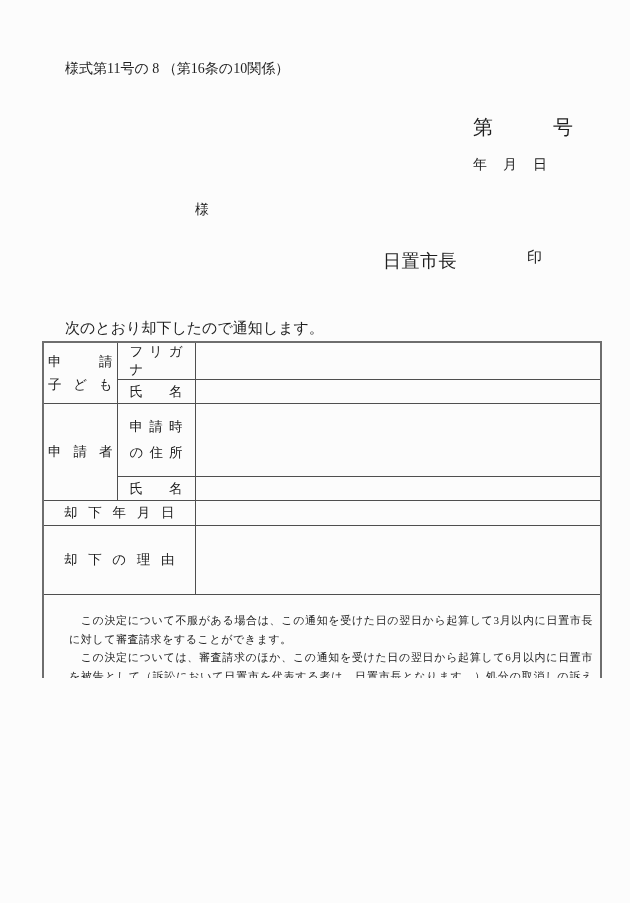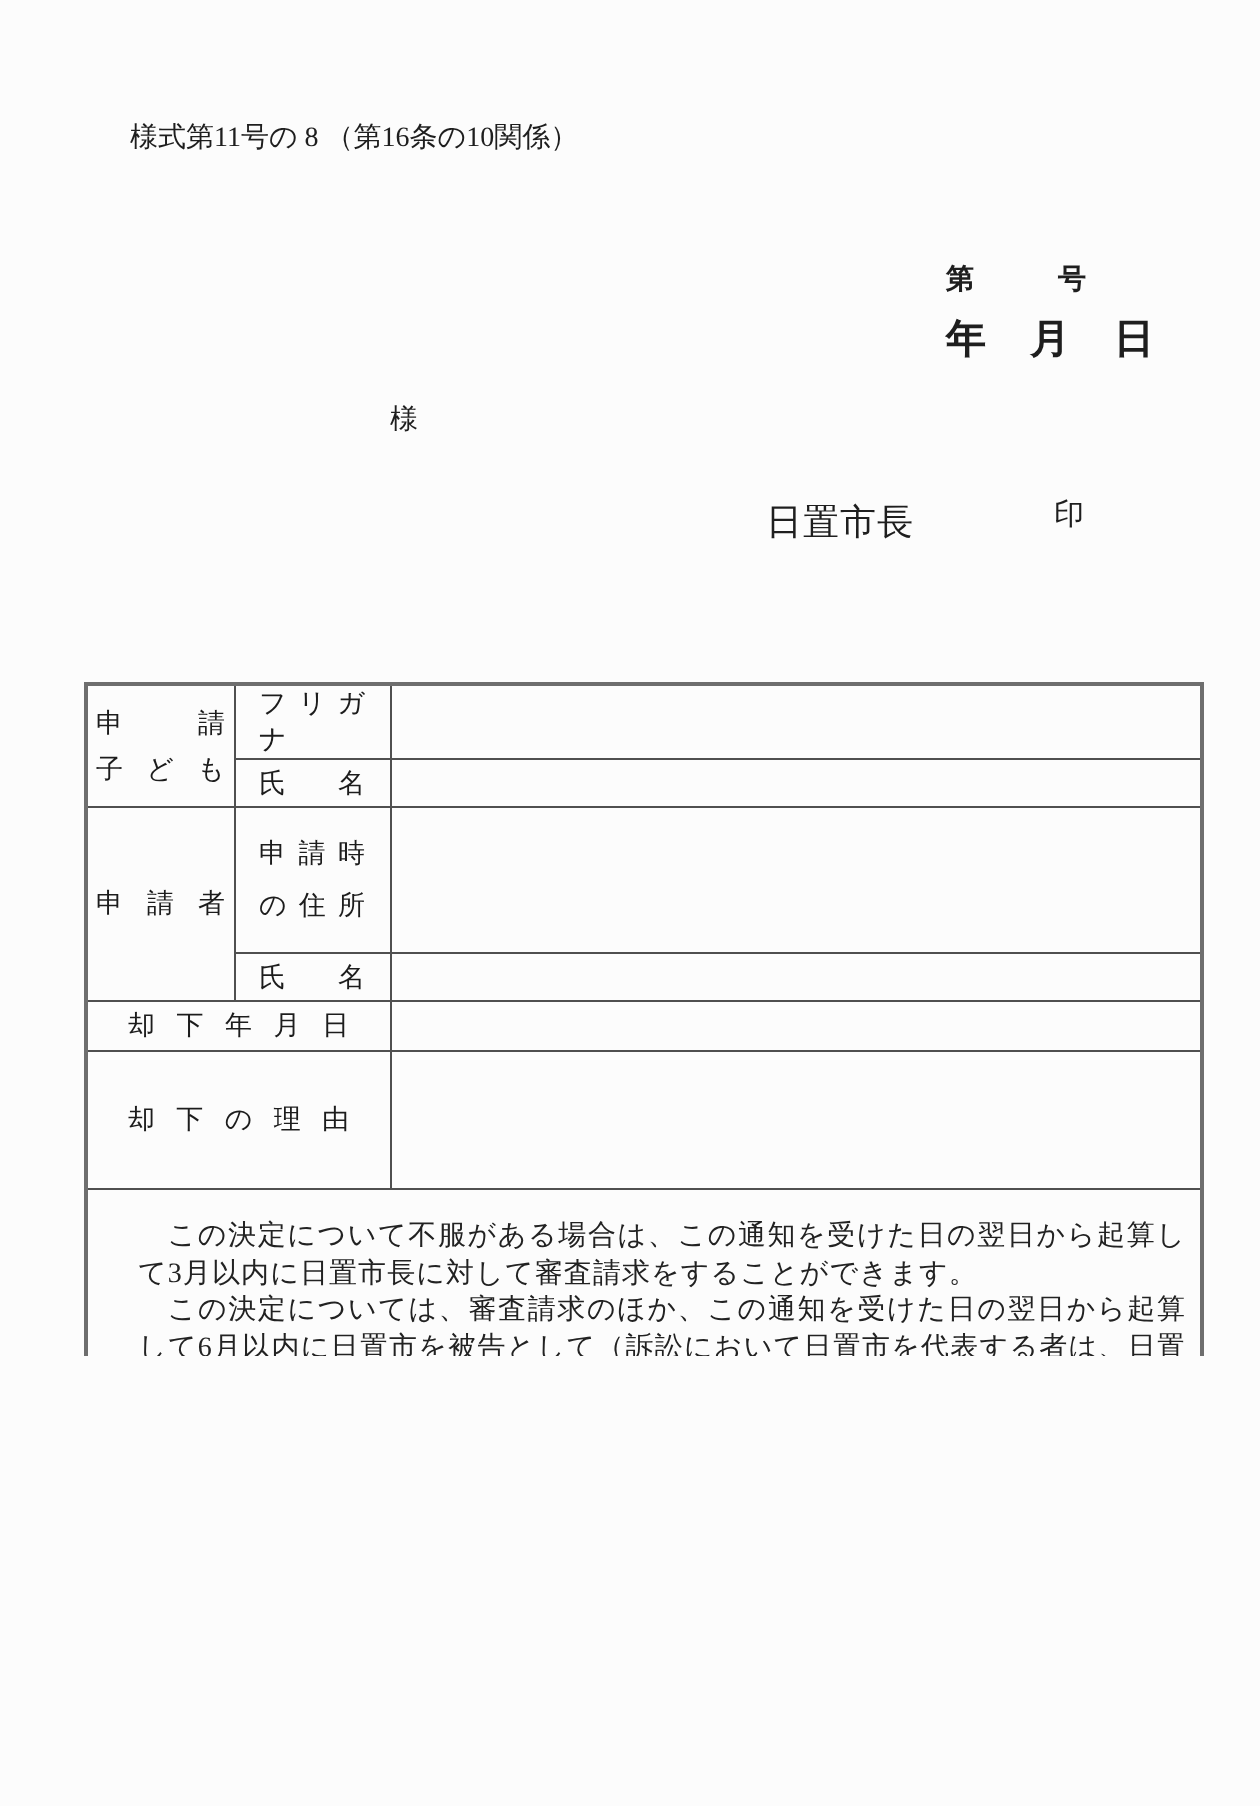--- a/index.html
+++ b/index.html
@@ -6,22 +6,22 @@
   html,body { background:#fcfcfc; }
   .page {
     position:relative; width:630px; height:678px; overflow:hidden;
     background:#fcfcfc; color:#1e1e1e;
     font-family:"Liberation Serif","DejaVu Serif",serif;
   }
   .abs { position:absolute; white-space:nowrap; }
 
   .form-number   { left:65px;  top:60px;  font-size:14px; }
   .doc-title     { left:137px; top:87px;  font-size:14px; letter-spacing:0.1px; }
-  .doc-number    { left:473px; top:131px; font-size:14px;font-weight:bold; }
-  .date-line     { left:473px; top:156px; font-size:20px; letter-spacing:1px;font-weight:bold; }
+  .doc-number    { left:473px; top:114px; font-size:20px; }
+  .date-line     { left:473px; top:156px; font-size:14px; letter-spacing:1px; }
   .recipient     { left:195px; top:201px; font-size:14px; }
   .issuer        { left:383px; top:249px; font-size:18px; letter-spacing:0.5px; }
   .seal          { left:527px; top:248px; font-size:15px; }
   .intro-1       { left:90px;  top:296px; font-size:15px; }
   .intro-2       { left:65px;  top:319px; font-size:15px; }
 
   table.main {
     position:absolute; left:42px; top:341px; width:558px;
     border-collapse:collapse; table-layout:fixed;
     border:2px solid #6e6e6e;
@@ -39,35 +39,36 @@
   td.lab1 { padding:0 4px;margin-left:33px; }
   td.lab2 { padding:0 12px; }
   td.labw { padding:0 20px; }
   .jus { text-align:justify; text-align-last:justify; }
   .ln23 { line-height:23px; }
   .ln26 { line-height:26px; }
 
   td.notice {
     vertical-align:top; text-align:justify;
     padding:15px 7px 0 25px;
-    font-size:14px; line-height:18.6px; letter-spacing:0.55px; color:#222;
+    font-size:11px; line-height:18.6px; letter-spacing:0.55px; color:#222;
   }
   td.notice div { margin:0; }
 </style>
 </head>
 <body>
 
 <div class="page">
 
   <div class="abs form-number">様式第11号の 8 （第16条の10関係）</div>
   <div class="abs doc-number">第　　　号</div>
   <div class="abs date-line">年　月　日</div>
   <div class="abs recipient">様</div>
   <div class="abs issuer">日置市長</div>
   <div class="abs seal">印</div>
+  <div class="abs intro-2">次のとおり却下したので通知します。</div>
 
   <table class="main">
     <colgroup>
       <col style="width:74px">
       <col style="width:78px">
       <col style="width:406px">
     </colgroup>
     <tbody>
       <tr class="r1">
         <td class="lab lab1" rowspan="2">

